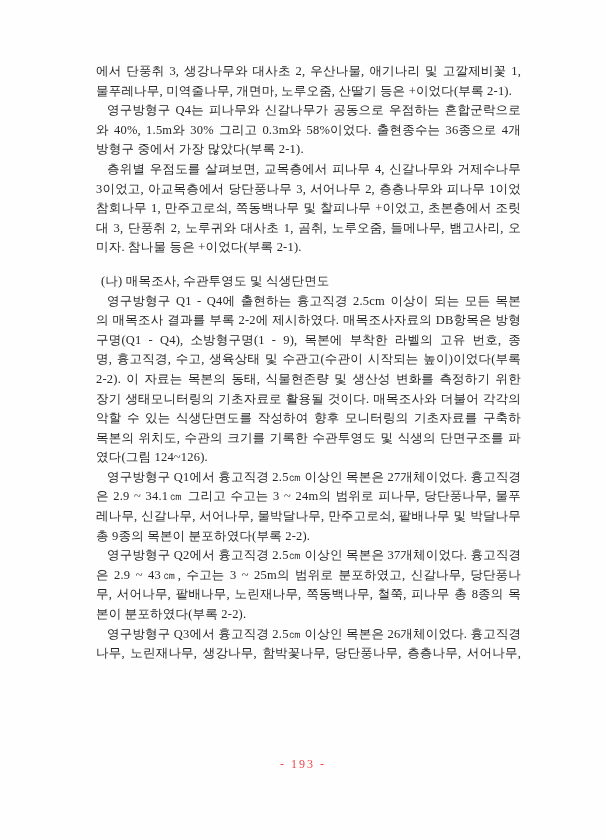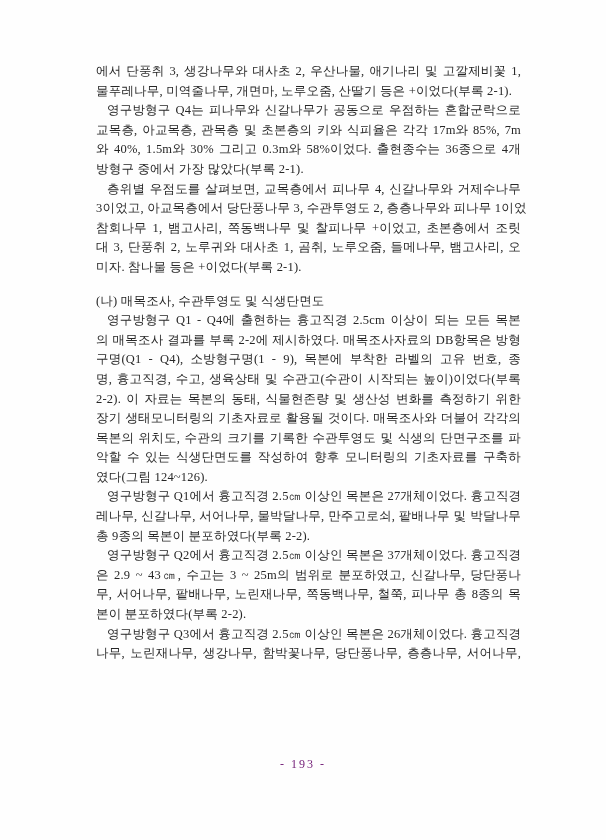--- a/index.html
+++ b/index.html
@@ -24,59 +24,60 @@
     white-space:nowrap;
     letter-spacing:0.2px;
   }
   .j{
     text-align:justify;
     text-align-last:justify;
   }
   .ind{ text-indent:11px; }
   .heading{
     margin-top:14px;
+    margin-left:5px;
   }
   .pageno{
     position:absolute;
     top:757px;left:0;
     width:100%;
     text-align:center;
     font-size:12px;
     letter-spacing:2px;
-    color:#701a75;
+    color:#ef4444;
     font-family:"Liberation Serif","DejaVu Serif",serif;
   }
 </style>
 </head>
 <body>
 
 <div class="page">
   <div class="textblock">
     <div class="line j">에서 단풍취 3, 생강나무와 대사초 2, 우산나물, 애기나리 및 고깔제비꽃 1,</div>
     <div class="line">물푸레나무, 미역줄나무, 개면마, 노루오줌, 산딸기 등은 +이었다(부록 2-1).</div>
     <div class="line ind j">영구방형구 Q4는 피나무와 신갈나무가 공동으로 우점하는 혼합군락으로</div>
-    <div class="line j">교목층, 아교목층, 관목층 및 초본층의 키와 식피율은 각각 17m와 85%, 7m</div>
     <div class="line j">와 40%, 1.5m와 30% 그리고 0.3m와 58%이었다. 출현종수는 36종으로 4개</div>
     <div class="line">방형구 중에서 가장 많았다(부록 2-1).</div>
     <div class="line ind j">층위별 우점도를 살펴보면, 교목층에서 피나무 4, 신갈나무와 거제수나무</div>
-    <div class="line j">3이었고, 아교목층에서 당단풍나무 3, 수관투영도 2, 층층나무와 피나무 1이었</div>
-    <div class="line j">참회나무 1, 뱀고사리, 쪽동백나무 및 찰피나무 +이었고, 초본층에서 조릿</div>
+    <div class="line j">3이었고, 아교목층에서 당단풍나무 3, 서어나무 2, 층층나무와 피나무 1이었</div>
+    <div class="line j">참회나무 1, 만주고로쇠, 쪽동백나무 및 찰피나무 +이었고, 초본층에서 조릿</div>
     <div class="line j">대 3, 단풍취 2, 노루귀와 대사초 1, 곰취, 노루오줌, 들메나무, 뱀고사리, 오</div>
     <div class="line">미자. 참나물 등은 +이었다(부록 2-1).</div>
     <div class="line heading">(나) 매목조사, 수관투영도 및 식생단면도</div>
     <div class="line ind j">영구방형구 Q1 - Q4에 출현하는 흉고직경 2.5cm 이상이 되는 모든 목본</div>
     <div class="line j">의 매목조사 결과를 부록 2-2에 제시하였다. 매목조사자료의 DB항목은 방형</div>
     <div class="line j">구명(Q1 - Q4), 소방형구명(1 - 9), 목본에 부착한 라벨의 고유 번호, 종</div>
     <div class="line j">명, 흉고직경, 수고, 생육상태 및 수관고(수관이 시작되는 높이)이었다(부록</div>
     <div class="line j">2-2). 이 자료는 목본의 동태, 식물현존량 및 생산성 변화를 측정하기 위한</div>
     <div class="line j">장기 생태모니터링의 기초자료로 활용될 것이다. 매목조사와 더불어 각각의</div>
+    <div class="line j">악할 수 있는 식생단면도를 작성하여 향후 모니터링의 기초자료를 구축하</div>
     <div class="line j">목본의 위치도, 수관의 크기를 기록한 수관투영도 및 식생의 단면구조를 파</div>
-    <div class="line j">악할 수 있는 식생단면도를 작성하여 향후 모니터링의 기초자료를 구축하</div>
     <div class="line">였다(그림 124~126).</div>
     <div class="line ind j">영구방형구 Q1에서 흉고직경 2.5㎝ 이상인 목본은 27개체이었다. 흉고직경</div>
+    <div class="line j">은 2.9 ~ 34.1㎝ 그리고 수고는 3 ~ 24m의 범위로 피나무, 당단풍나무, 물푸</div>
     <div class="line j">레나무, 신갈나무, 서어나무, 물박달나무, 만주고로쇠, 팥배나무 및 박달나무</div>
     <div class="line">총 9종의 목본이 분포하였다(부록 2-2).</div>
     <div class="line ind j">영구방형구 Q2에서 흉고직경 2.5㎝ 이상인 목본은 37개체이었다. 흉고직경</div>
     <div class="line j">은 2.9 ~ 43㎝, 수고는 3 ~ 25m의 범위로 분포하였고, 신갈나무, 당단풍나</div>
     <div class="line j">무, 서어나무, 팥배나무, 노린재나무, 쪽동백나무, 철쭉, 피나무 총 8종의 목</div>
     <div class="line">본이 분포하였다(부록 2-2).</div>
     <div class="line ind j">영구방형구 Q3에서 흉고직경 2.5㎝ 이상인 목본은 26개체이었다. 흉고직경</div>
     <div class="line j">나무, 노린재나무, 생강나무, 함박꽃나무, 당단풍나무, 층층나무, 서어나무,</div>
   </div>
   <div class="pageno">- 193 -</div>

